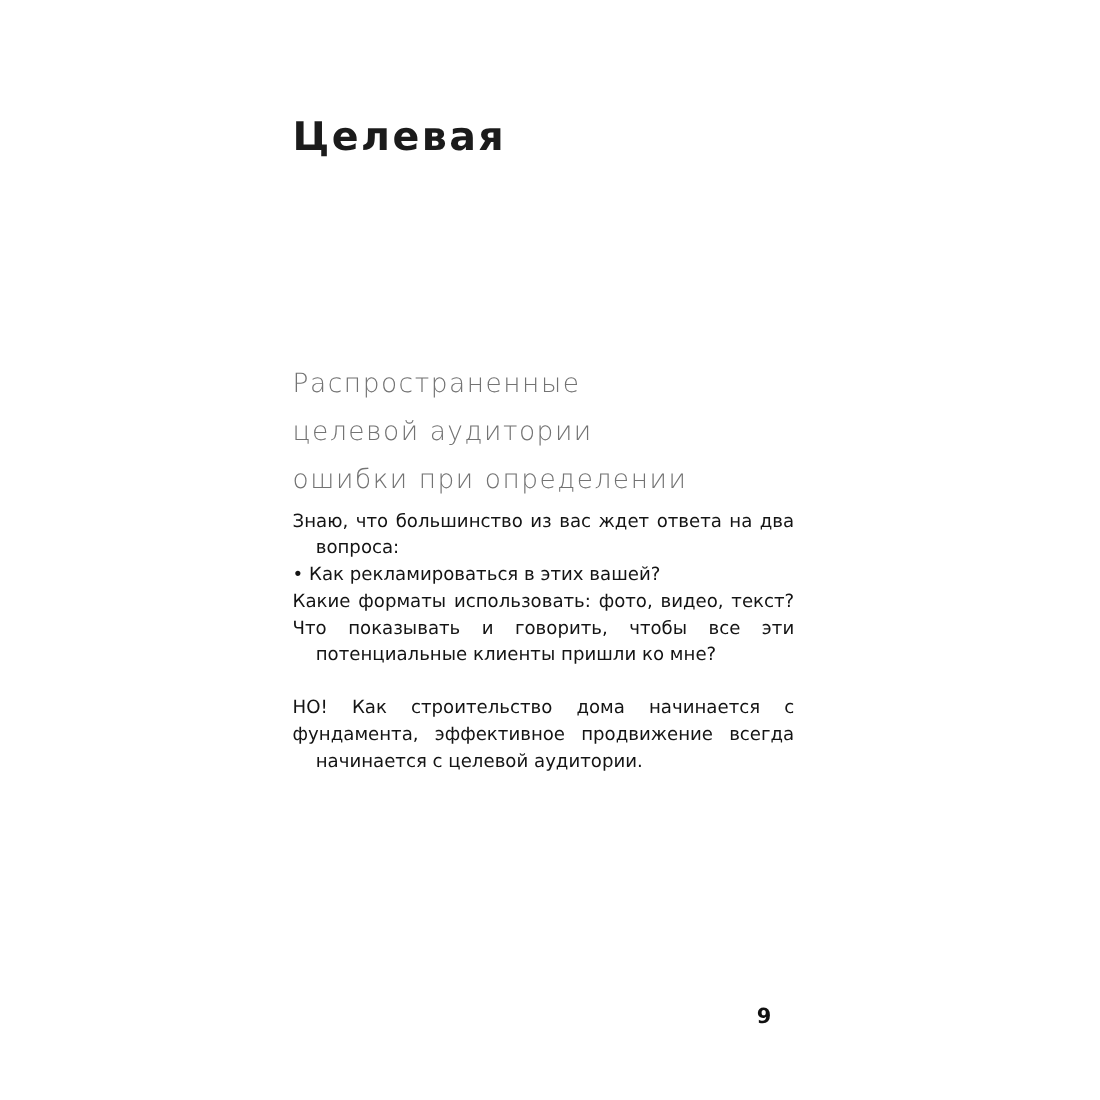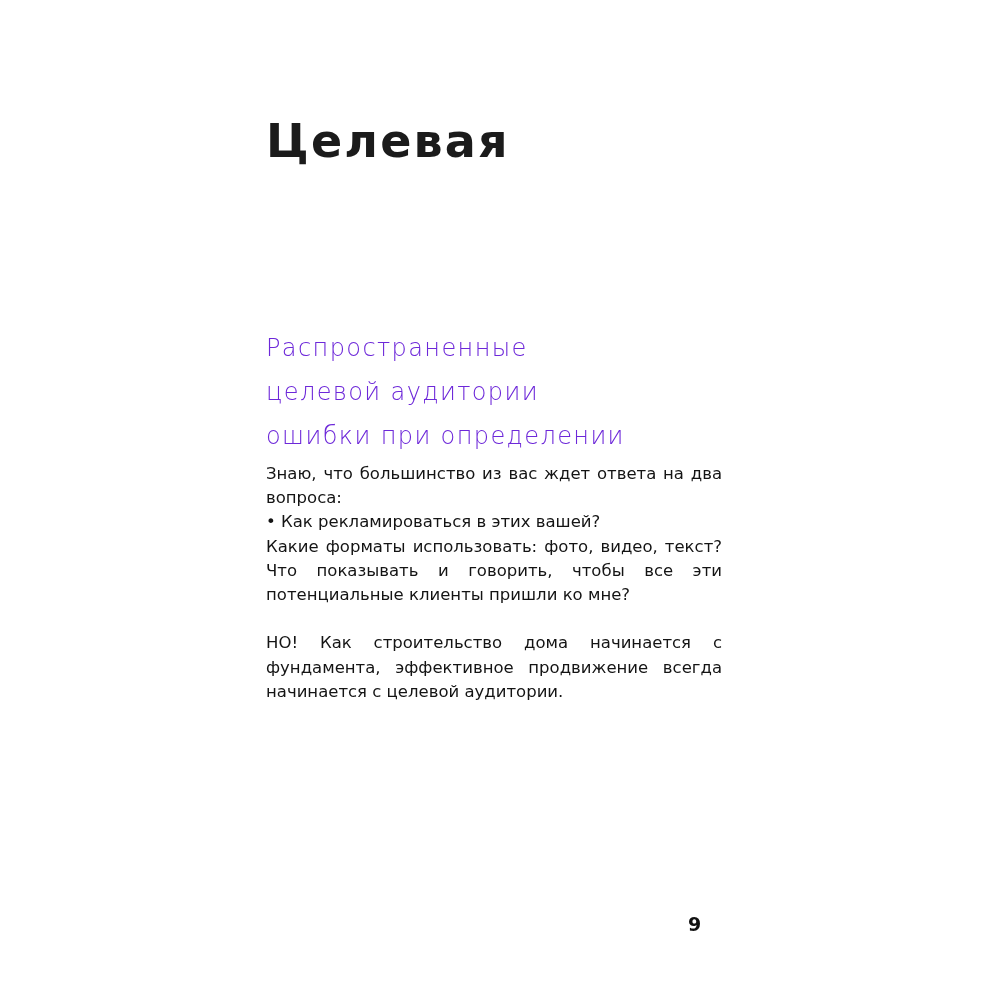--- a/index.html
+++ b/index.html
@@ -22,24 +22,24 @@
     width: 1000px;
     height: 1000px;
     background: #ffffff;
     box-sizing: border-box;
   }
 
   
   .chapter-title {
     position: absolute;
     left: 266px;
-    top: 82px;
+    top: 72px;
     width: 600px;
     font-family: "DejaVu Sans", "Liberation Sans", sans-serif;
-    font-size: 46px;
+    font-size: 36px;
     font-weight: 700;
     line-height: 57px;
     letter-spacing: 2.2px;
     color: #1b1b1b;
   }
   .chapter-title .tline {
     display: block;
     white-space: pre;
   }
 
@@ -47,21 +47,21 @@
   .section-heading {
     position: absolute;
     left: 266px;
     top: 306px;
     width: 470px;
     font-family: "DejaVu Sans", "Liberation Sans", sans-serif;
     font-size: 24px;
     font-weight: 300;
     line-height: 44px;
     letter-spacing: 1.4px;
-    color: #6d28d9;
+    color: #737373;
   }
   .section-heading .sline {
     display: block;
     white-space: pre;
   }
 
   
   .body-copy {
     position: absolute;
     left: 266px;
@@ -80,20 +80,21 @@
   .para {
     margin: 0;
     text-align: justify;
   }
   .para.gap-before {
     margin-top: 24.2px;
   }
   
   .para > .lastline {
     text-align: left;
+    margin-left: 21px;
   }
 
   .bullet-line {
     margin: 0;
     text-align: left;
     white-space: normal;
   }
 
   .qa-block {
     margin: 0;

